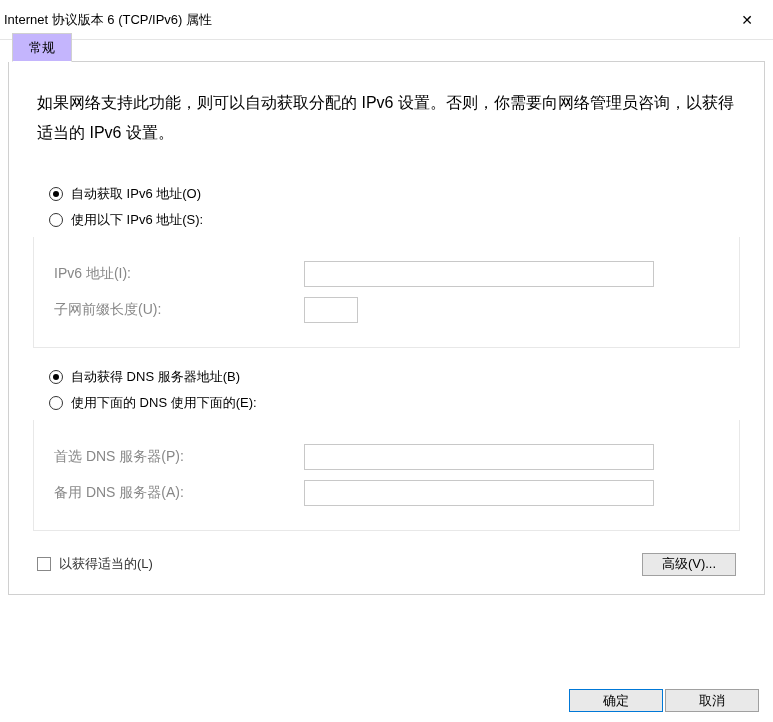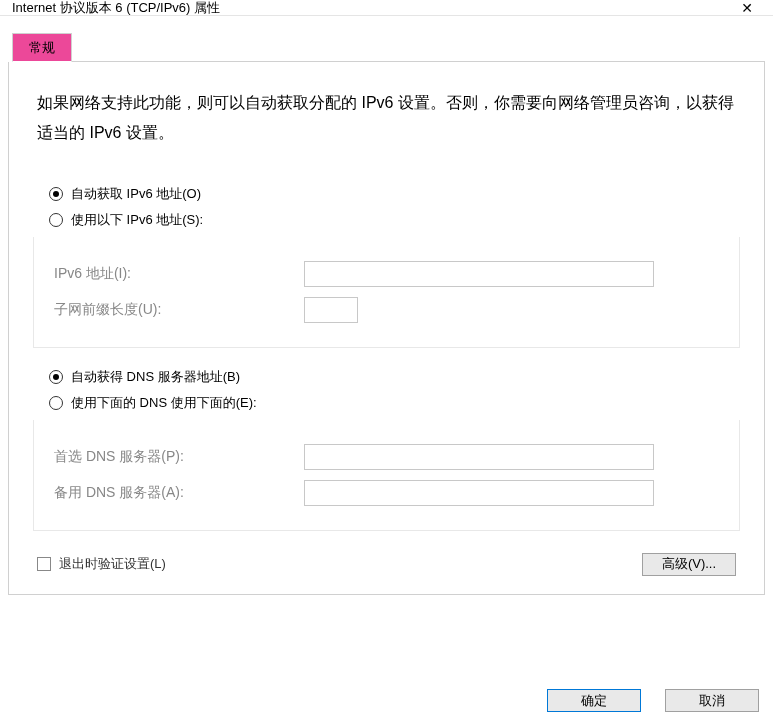--- a/index.html
+++ b/index.html
@@ -7,25 +7,25 @@
       font-family: "Microsoft YaHei", "Segoe UI", Tahoma, sans-serif;
       font-size: 13px;
       background: #fff;
       color: #000;
       width: 773px;
       height: 722px;
       position: relative;
       overflow: hidden;
     }
     .titlebar {
-      height: 16px;
+      height: 40px;
       display: flex;
       align-items: center;
       justify-content: space-between;
-      padding: 0 8px 0 12px;
+      padding: 0 8px 0 4px;
       border-bottom: 1px solid #e5e5e5;
     }
     .titlebar .title { font-size: 13px; }
     .close-btn {
       width: 36px; height: 26px;
       display: flex; align-items: center; justify-content: center;
       font-size: 14px; font-family: Arial, sans-serif;
       cursor: pointer;
     }
     .content {
@@ -35,21 +35,21 @@
     .tabstrip {
       display: flex;
       border-bottom: 1px solid #d0d0d0;
       height: 30px;
       align-items: flex-end;
       margin-left: 4px;
     }
     .tab {
       border: 1px solid #d0d0d0;
       border-bottom: 1px solid #fff;
-      background: #ec4899;
+      background: #c4b5fd;
       padding: 5px 16px 4px 16px;
       position: relative;
       bottom: -1px;
       font-size: 13px;
       cursor: pointer;
     }
     .tabpage {
       border: 1px solid #d0d0d0;
       border-top: none;
       background: #fff;
@@ -125,21 +125,21 @@
       cursor: pointer;
       padding: 0 12px;
       font-family: inherit;
     }
     .btn.default {
       border: 1.6px solid #0078d7;
     }
     .dialog-buttons {
       position: absolute;
       bottom: 10px; right: 14px;
-      display: flex; gap: 24px;
+      display: flex; gap: 2px;
     }
     .checkbox-label { color: #333; }
   </style>
 </head>
 <body>
 
 <div class="titlebar">
   <div class="title">Internet 协议版本 6 (TCP/IPv6) 属性</div>
   <div class="close-btn">✕</div>
 </div>
@@ -192,21 +192,21 @@
       </div>
       <div class="field-row">
         <div class="field-label">备用 DNS 服务器(A):</div>
         <input class="field-input disabled" disabled="" value="" style="">
       </div>
     </div>
 
     <div class="bottom-row">
       <div class="checkbox-row">
         <span class="checkbox"></span>
-        <span class="checkbox-label">退出时验证设置(L)</span>
+        <span class="checkbox-label">以获得适当的(L)</span>
       </div>
       <button class="btn">
         <span>高级(V)...</span>
       </button>
     </div>
 
   </div>
 </div>
 
 <div class="dialog-buttons">

